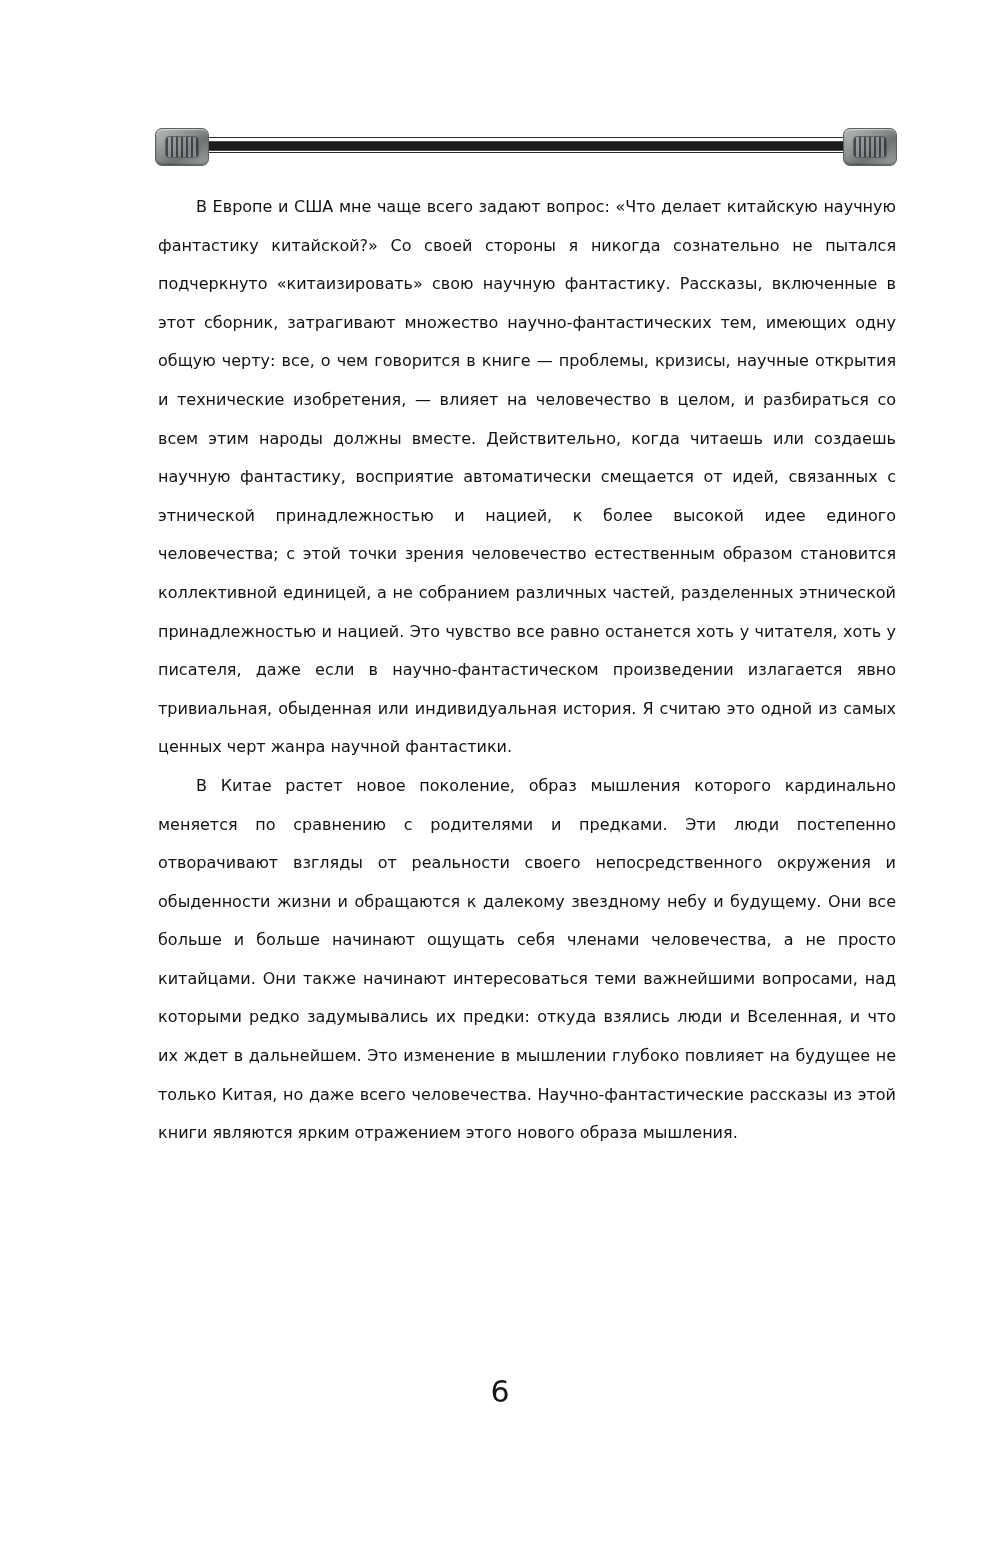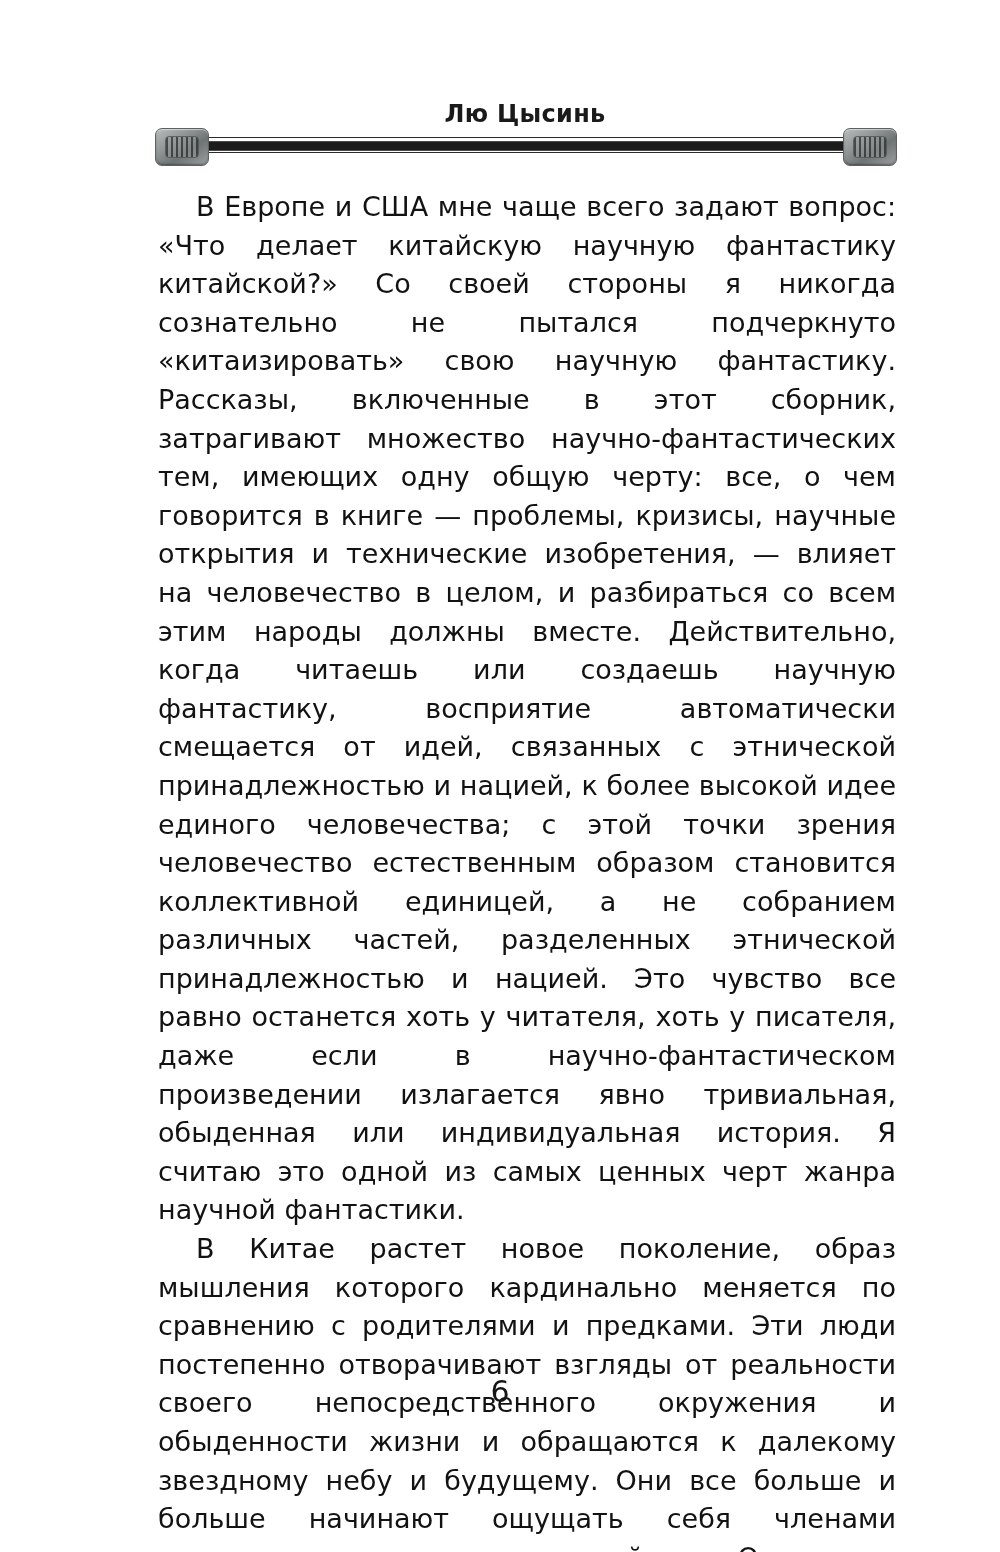--- a/index.html
+++ b/index.html
@@ -114,21 +114,21 @@
   .body-text {
     position: absolute;
     left: 158px;
     top: 188px;
     width: 738px;
   }
   .body-text p {
     margin: 0;
     text-indent: 38px;
     text-align: justify;
-    font-size: 27px;
+    font-size: 16px;
     line-height: 38.6px;
     color: #121212;
     hyphens: manual;
   }
 
   
   .folio {
     position: absolute;
     left: 0;
     top: 1374px;
@@ -137,21 +137,20 @@
     font-size: 30px;
     color: #151515;
   }
 </style>
 </head>
 <body>
 
 <div class="page">
 
   <div class="header">
-    <div class="header-title">Лю Цысинь</div>
 
     <div class="rule-wrap">
       <div class="rule-thin-top"></div>
       <div class="rule-bar"></div>
       <div class="rule-thin-bottom"></div>
     </div>
 
     <div class="ornament left"></div>
     <div class="ornament right"></div>
   </div>

